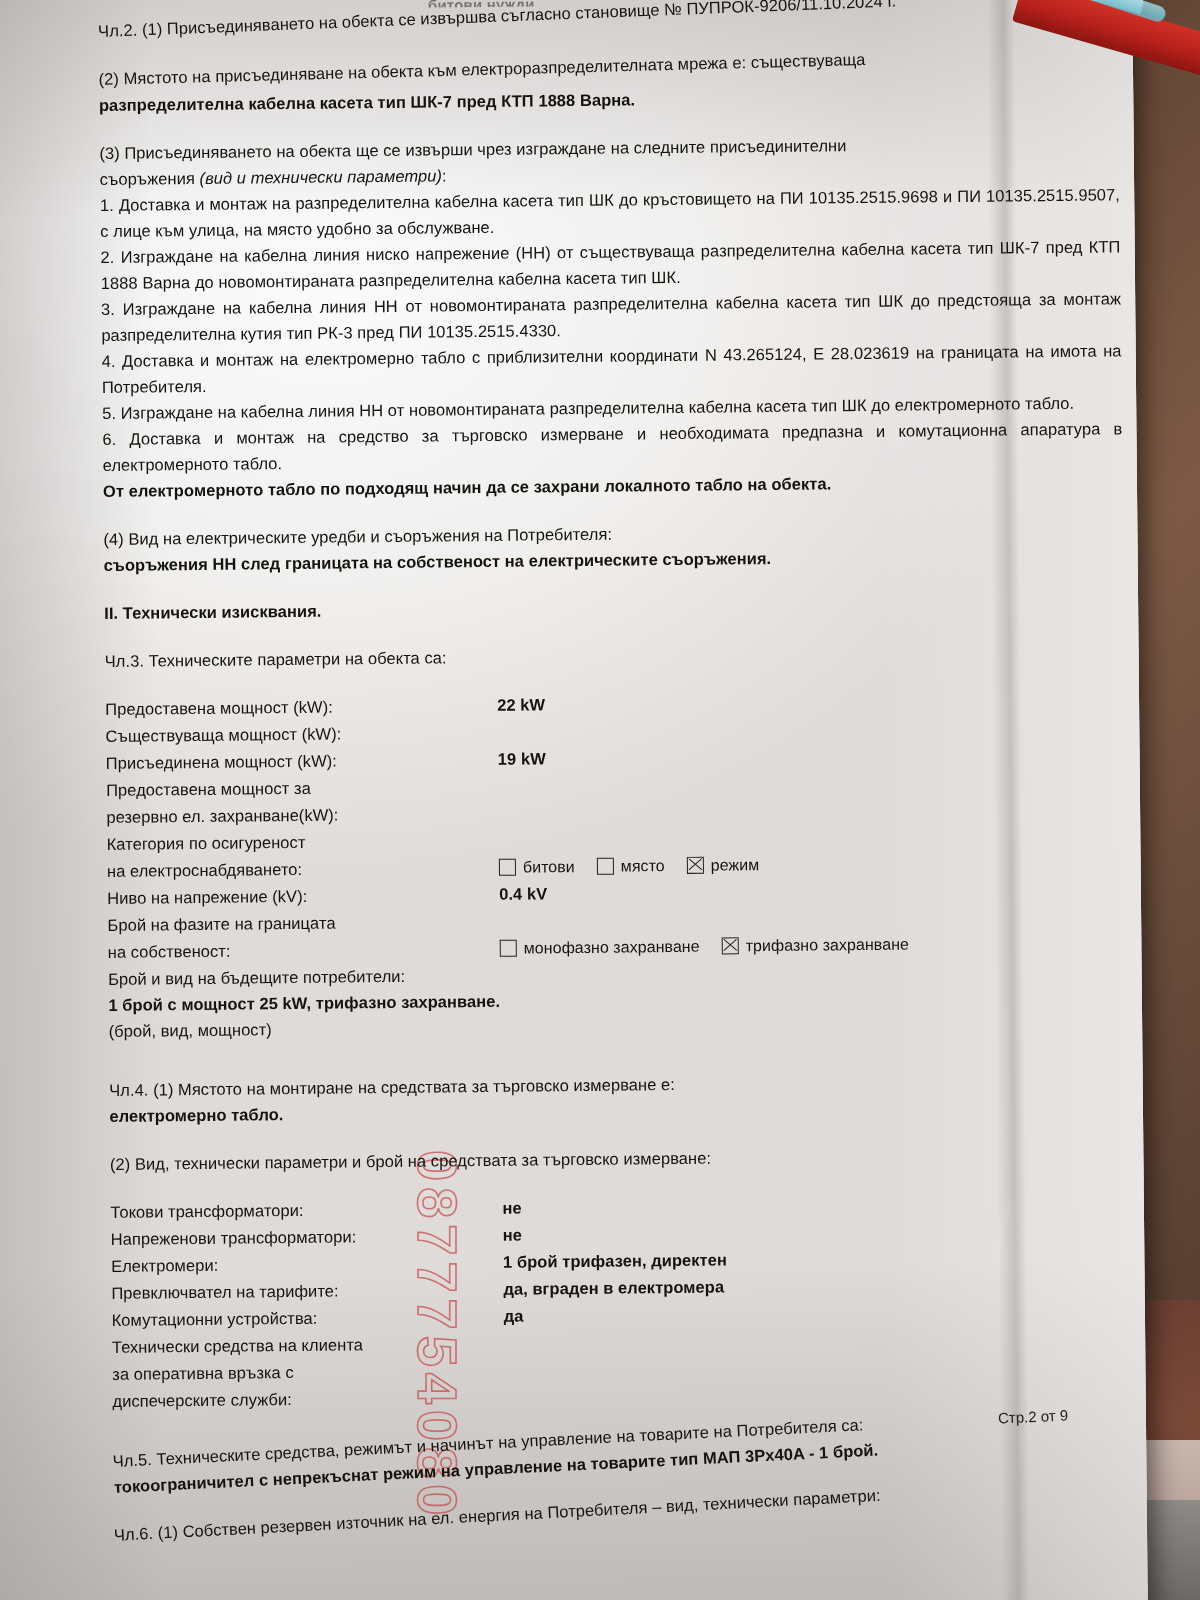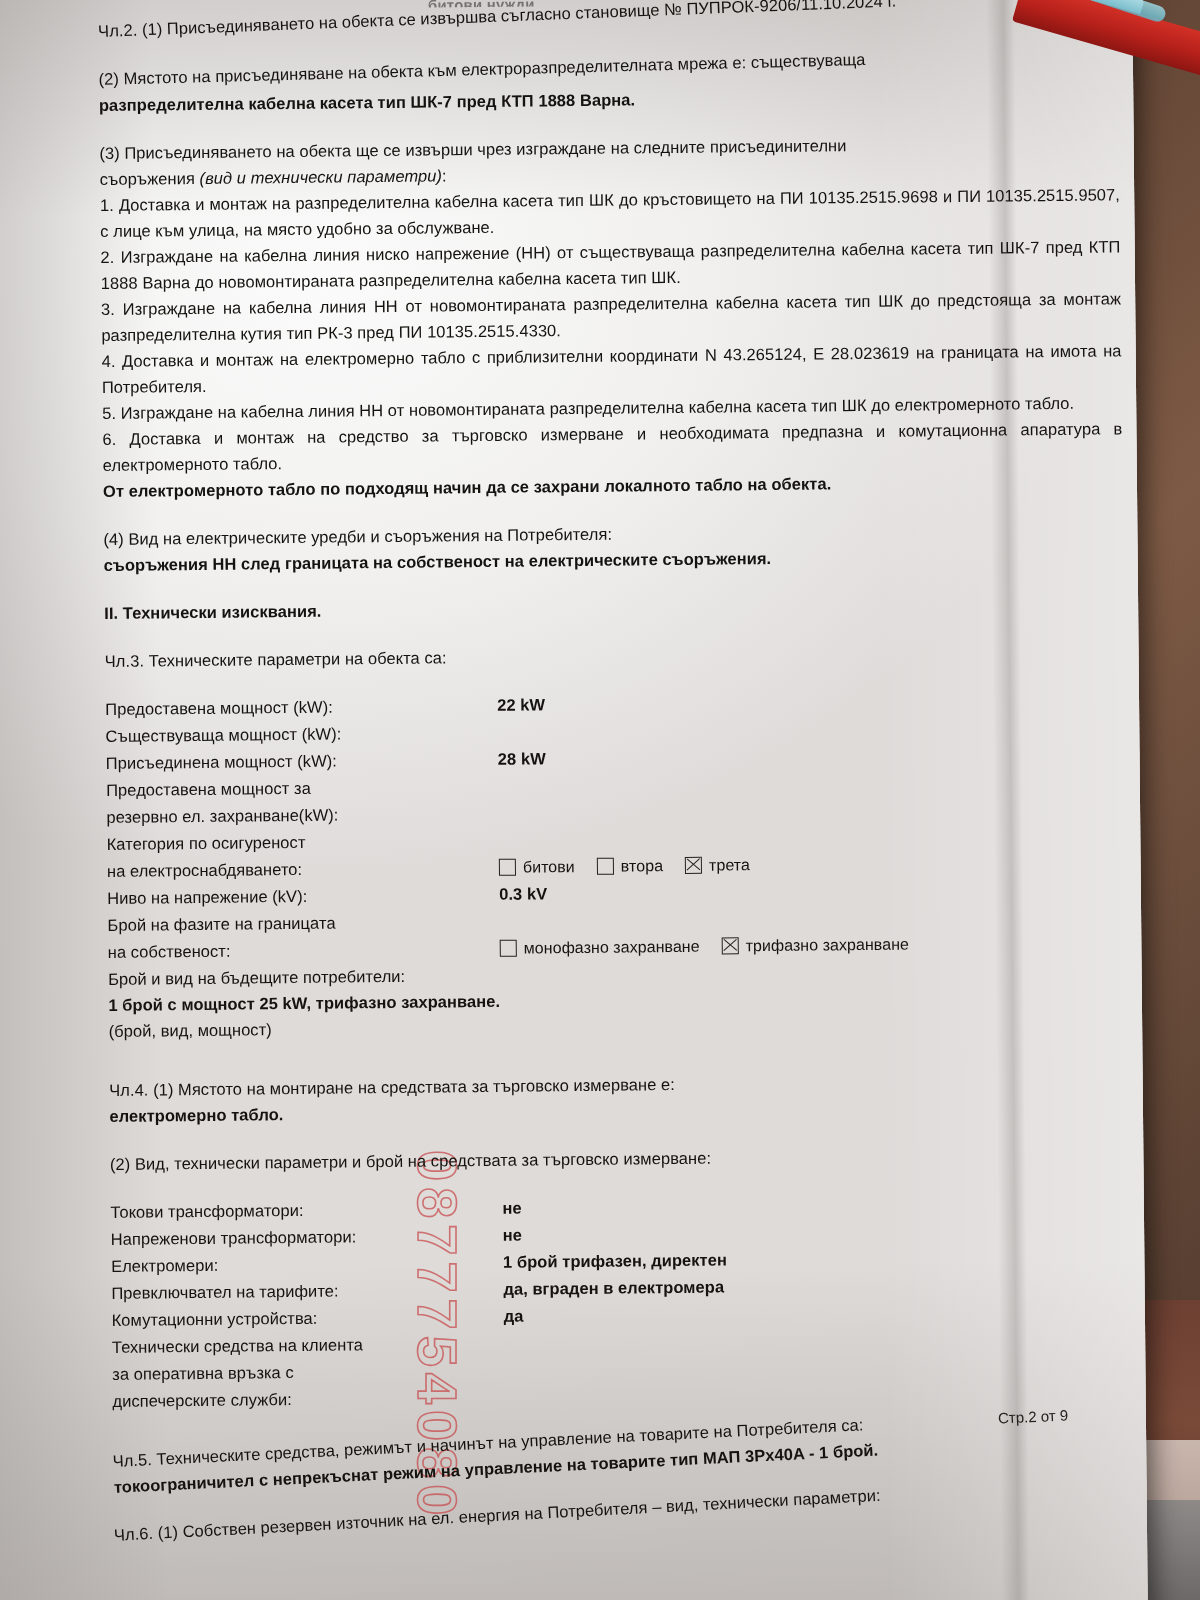--- a/index.html
+++ b/index.html
@@ -307,21 +307,21 @@
         <div class="pvalue">22 kW</div>
       </div>
 
       <div class="prow">
         <div class="plabel">Съществуваща мощност (kW):</div>
         <div class="pvalue"></div>
       </div>
 
       <div class="prow">
         <div class="plabel">Присъединена мощност (kW):</div>
-        <div class="pvalue">28 kW</div>
+        <div class="pvalue">19 kW</div>
       </div>
 
       <div class="prow">
         <div class="plabel">
           <span class="l2">Предоставена мощност за</span>
           <span class="l2">резервно ел. захранване(kW):</span>
         </div>
         <div class="pvalue"></div>
       </div>
 
@@ -331,33 +331,33 @@
           <span class="l2">на електроснабдяването:</span>
         </div>
         <div class="pvalue" style="align-self:flex-end;">
           <div class="cbgroup">
             <label class="cbitem">
               <span class="cbox"></span>
               <span>битови</span>
             </label>
             <label class="cbitem">
               <span class="cbox"></span>
-              <span>втора</span>
+              <span>място</span>
             </label>
             <label class="cbitem">
               <span class="cbox checked"></span>
-              <span>трета</span>
+              <span>режим</span>
             </label>
           </div>
         </div>
       </div>
 
       <div class="prow">
         <div class="plabel">Ниво на напрежение (kV):</div>
-        <div class="pvalue">0.3 kV</div>
+        <div class="pvalue">0.4 kV</div>
       </div>
 
       <div class="prow">
         <div class="plabel">
           <span class="l2">Брой на фазите на границата</span>
           <span class="l2">на собственост:</span>
         </div>
         <div class="pvalue" style="align-self:flex-end;">
           <div class="cbgroup">
             <label class="cbitem">

